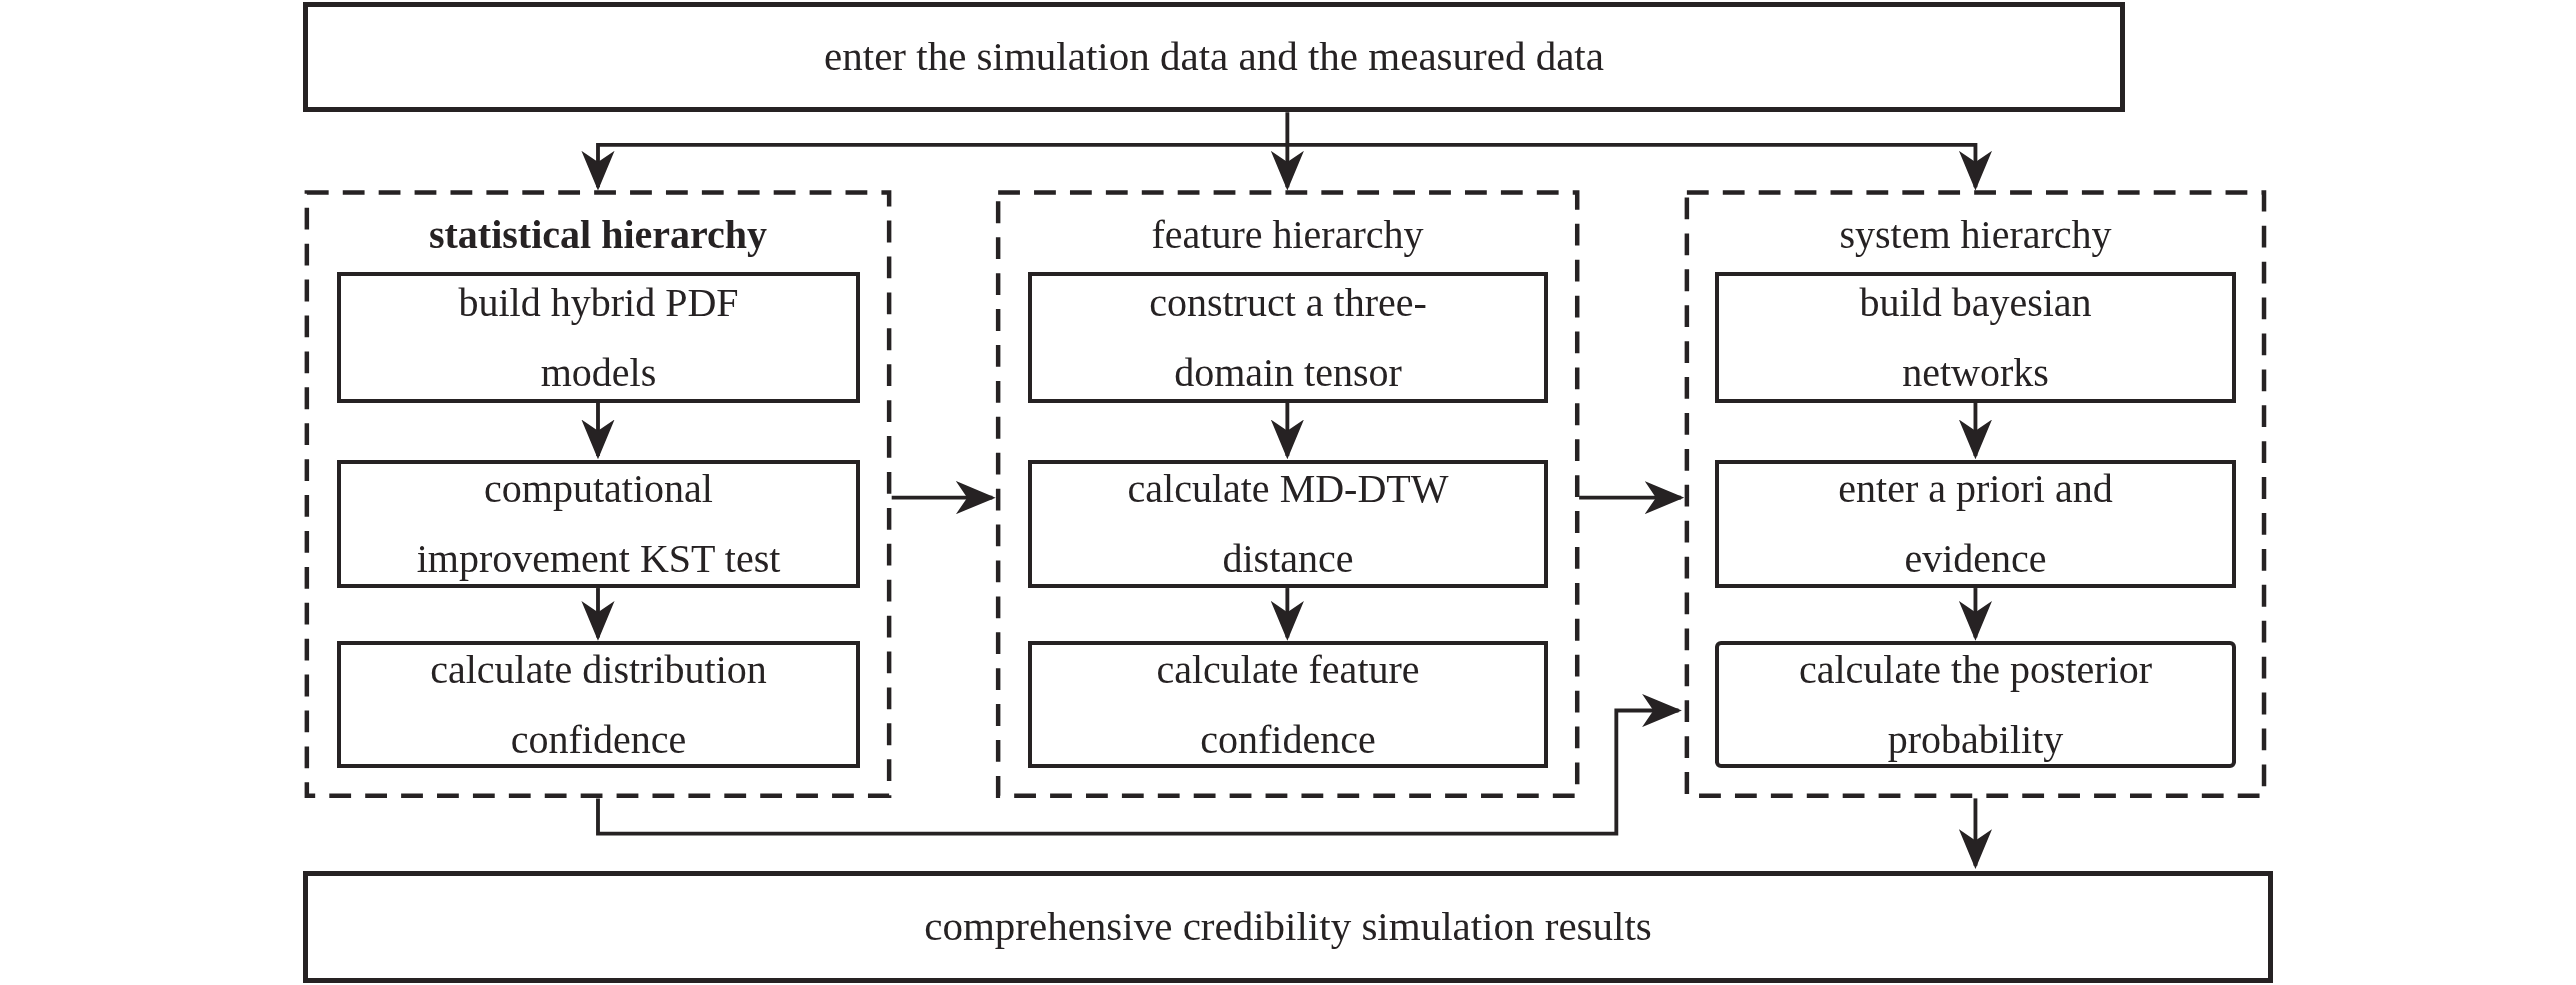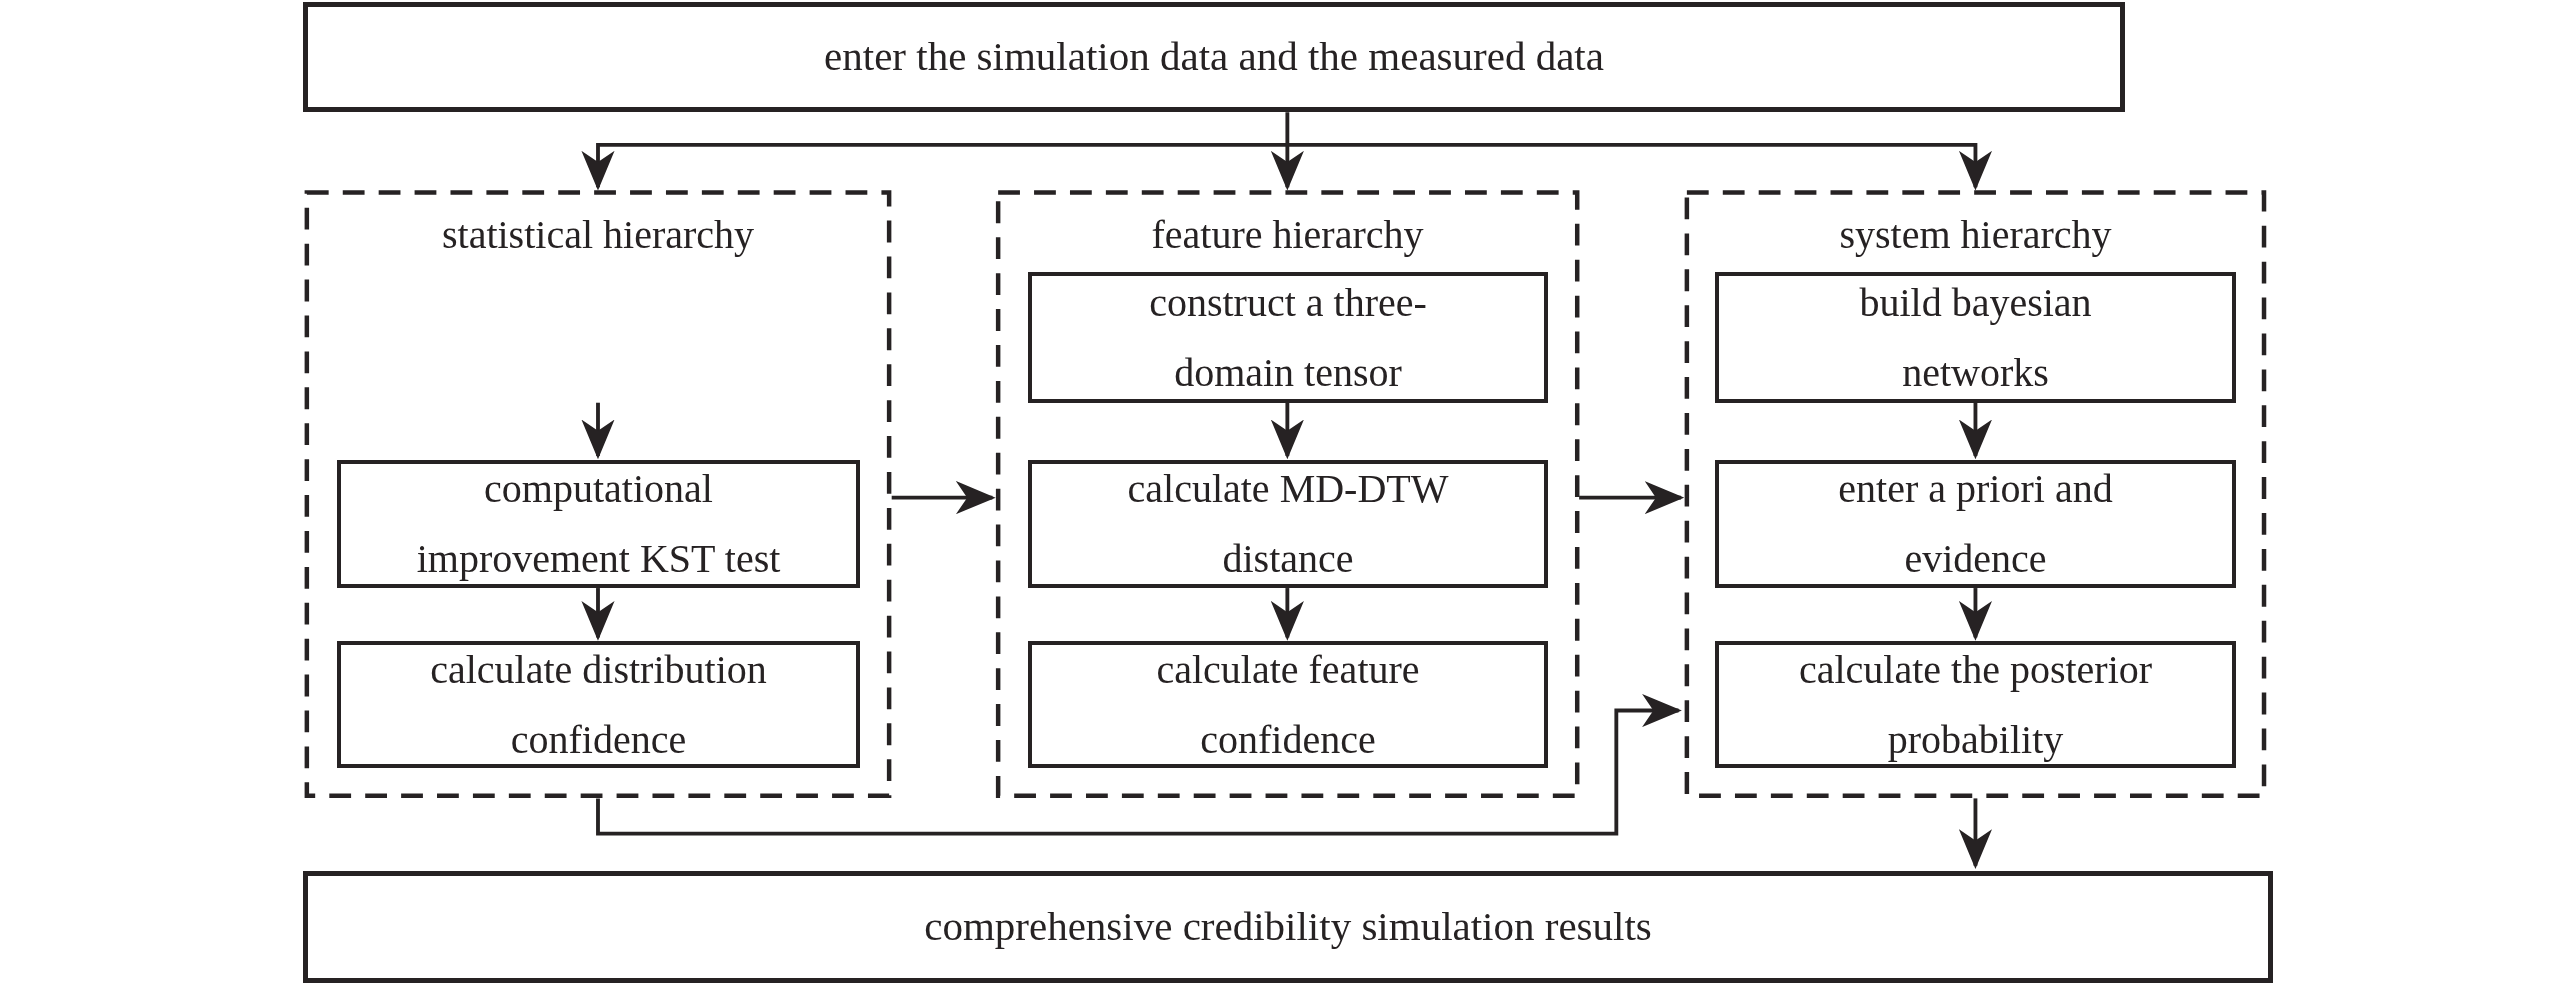--- a/index.html
+++ b/index.html
@@ -81,38 +81,40 @@
     <line class="conn" x1="1390" y1="776" x2="1547" y2="776" marker-end="url(#ah)"></line>
     <line class="conn" x1="2462" y1="776" x2="2621" y2="776" marker-end="url(#ah)"></line>
 
     <polyline class="conn" points="932,1245 932,1300 2520,1300 2520,1108 2617,1108" marker-end="url(#ah)"></polyline>
 
     <line class="conn" x1="3080" y1="1245" x2="3080" y2="1350" marker-end="url(#ah)"></line>
   </svg>
 
   <div class="box banner" style="left:303px;top:1.9px;width:1822px;height:110px;">enter the simulation data and the measured data</div>
 
-  <div class="col-title" style="left:307px;top:198px;width:582px;height:72px;">statistical hierarchy</div>
+  <div class="col-title" style="left:307px;top:198px;width:582px;height:72px;font-weight:bold;">statistical hierarchy</div>
+  <div class="box step" style="left:337px;top:272px;width:523px;height:131px;">build hybrid PDF
+models</div>
   <div class="box step" style="left:337px;top:460px;width:523px;height:128px;">computational
 improvement KST test</div>
   <div class="box step" style="left:337px;top:641px;width:523px;height:127px;">calculate distribution
 confidence</div>
 
   <div class="col-title" style="left:998px;top:198px;width:579px;height:72px;">feature hierarchy</div>
   <div class="box step" style="left:1028px;top:272px;width:520px;height:131px;">construct a three-
 domain tensor</div>
   <div class="box step" style="left:1028px;top:460px;width:520px;height:128px;">calculate MD-DTW
 distance</div>
   <div class="box step" style="left:1028px;top:641px;width:520px;height:127px;">calculate feature
 confidence</div>
 
   <div class="col-title" style="left:1687px;top:198px;width:577px;height:72px;">system hierarchy</div>
   <div class="box step" style="left:1715px;top:460px;width:521px;height:128px;">enter a priori and
 evidence</div>
   <div class="box step" style="left:1715px;top:272px;width:521px;height:131px;">build bayesian
 networks</div>
-  <div class="box step" style="left:1715px;top:641px;width:521px;height:127px;">calculate the posterior
+  <div class="box step" style="left:1715px;top:641px;width:521px;height:127px;border-radius:6px;">calculate the posterior
 probability</div>
 
   <div class="box banner" style="left:303px;top:871px;width:1970px;height:112px;">comprehensive credibility simulation results</div>
 
 </div>
 
 
 </body></html>

